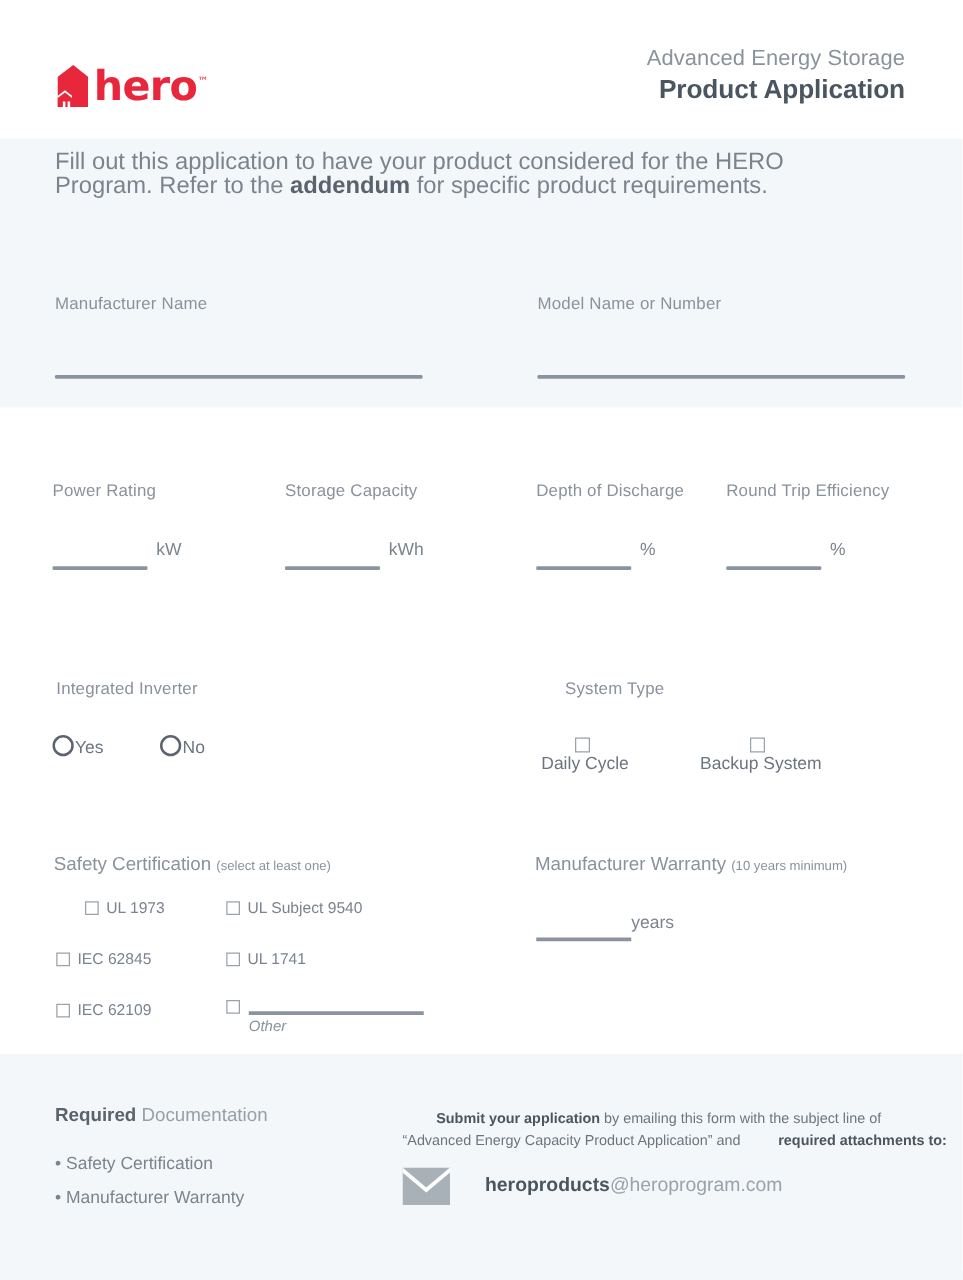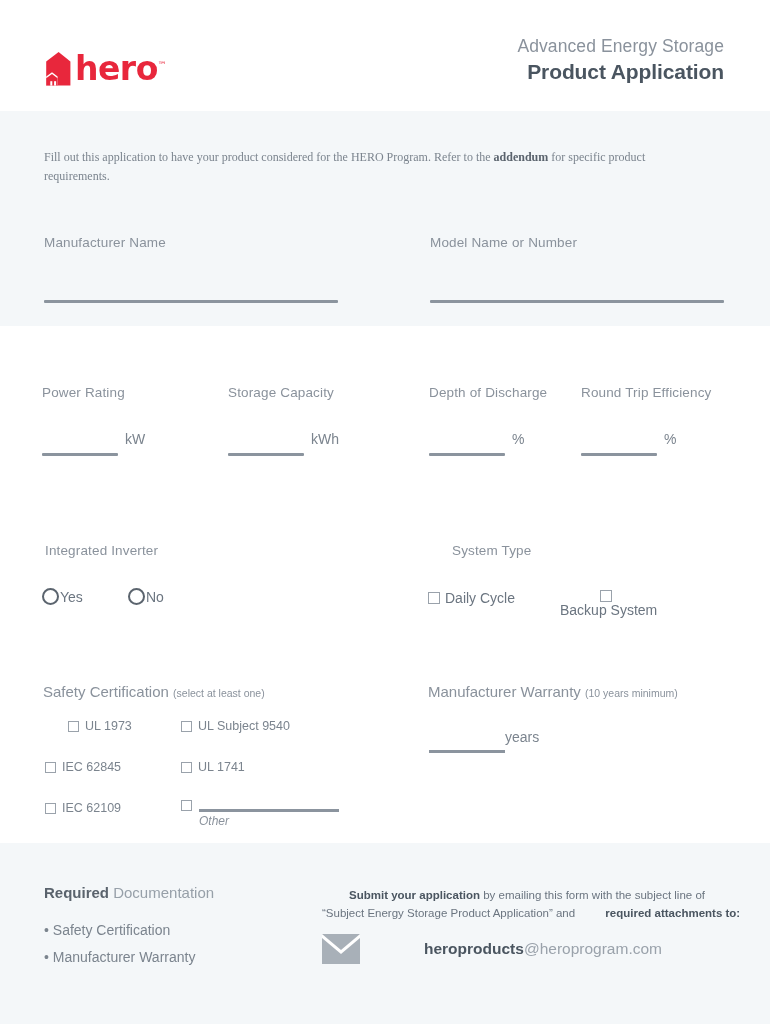--- a/index.html
+++ b/index.html
@@ -78,26 +78,25 @@
   .band-bottom {
     position: absolute;
     left: 0; top: 843px;
     width: 770px; height: 181px;
     background: #f4f7f9;
   }
 
   
   .intro {
     position: absolute;
-    left: 44px; top: 148px;
+    left: 44px; top: 120px;
     width: 650px;
-    font-size: 12px;
+    font-size: 19px;
     line-height: 19px;
     color: #7b848e;
-    font-family: Liberation Serif, serif;
   }
   .intro b { color: #5a636d; font-weight: bold; }
 
   
   .fld-label {
     font-size: 13.5px;
     color: #8a929c;
     letter-spacing: 0.15px;
     white-space: nowrap;
   }
@@ -159,21 +158,21 @@
   .o-yes { left: 42px; top: 588px; }
   .o-no  { left: 128px; top: 588px; }
 
   .cbox {
     width: 12px; height: 12px;
     border: 1.5px solid #9aa2ab;
     background: #ffffff;
     flex: 0 0 auto;
   }
   .cbox-text { margin-left: 5px; }
-  .o-daily  { left: 428px; top: 590px; }
+  .o-daily  { left: 428px; top: 590px; flex-direction: column; }
   .o-backup { left: 555px; top: 590px; flex-direction: column; }
 
   
   .f-cert-label { position: absolute; left: 43px;  top: 683px; font-size: 15px; color: #8a929c; }
   .f-cert-label .hint { font-size: 10.5px; }
   .f-warr-label { position: absolute; left: 428px; top: 683px; font-size: 15px; color: #8a929c; }
   .f-warr-label .hint { font-size: 10.5px; }
 
   .cert {
     position: absolute;
@@ -220,21 +219,20 @@
     line-height: 18px;
     white-space: nowrap;
   }
   .submit-line b { font-weight: bold; color: #4a5560; margin-left: 27px; }
 
   .email-row {
     position: absolute;
     left: 322px; top: 934px;
     display: flex;
     align-items: center;
-    gap: 36px;
   }
   .env { width: 38px; height: 30px; display: block; }
   .email-text {
     margin-left: 28px;
     font-size: 15.5px;
     color: #9aa2ab;
     white-space: nowrap;
   }
   .email-text b { font-weight: bold; color: #4a5560; }
 </style>
@@ -356,21 +354,21 @@
   <div class="foot-list">
     <div class="foot-li">• Safety Certification</div>
     <div class="foot-li">• Manufacturer Warranty</div>
   </div>
 
   <div class="submit-block">
     <div class="submit-line">
       <b>Submit your application</b><span> by emailing this form with the subject line of</span>
     </div>
     <div class="submit-line">
-      <span>“Subject Energy Storage Product Application” and </span><b>required attachments to:</b>
+      <span>“Advanced Energy Capacity Product Application” and </span><b>required attachments to:</b>
     </div>
   </div>
 
   <div class="email-row">
     <svg class="env" viewBox="0 0 38 30">
       <rect x="0" y="0" width="38" height="30" fill="#a8b0b8"></rect>
       <path d="M0 0 L19 16 L38 0 L38 4 L19 20 L0 4 Z" fill="#ffffff"></path>
     </svg>
     <div class="email-text">
       <b>heroproducts</b><span>@heroprogram.com</span>

